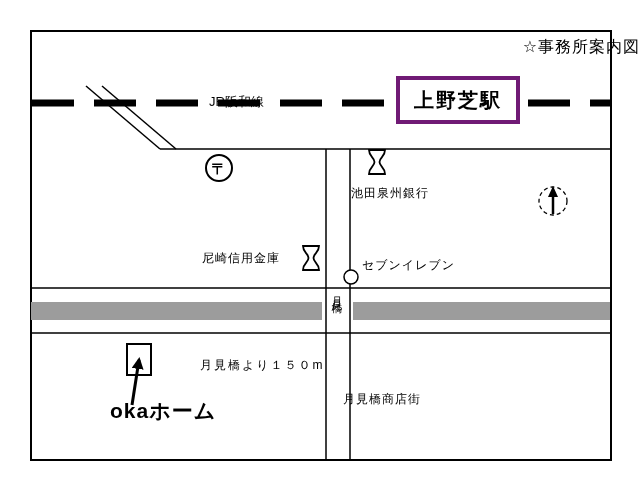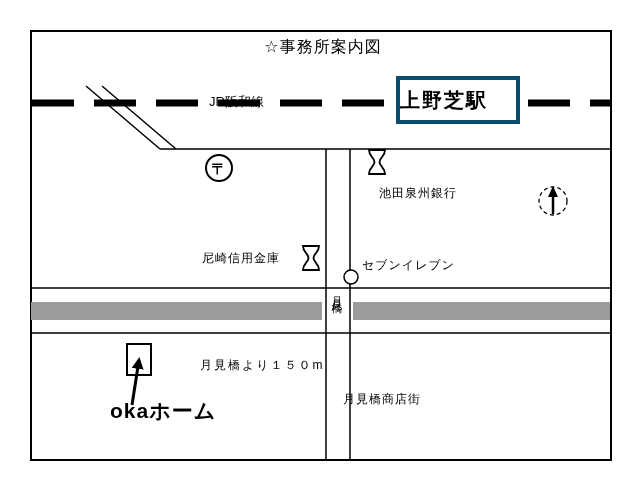--- a/index.html
+++ b/index.html
@@ -7,29 +7,29 @@
     position:relative; width:640px; height:484px; background:#ffffff;
     font-family:"Liberation Sans","DejaVu Sans",sans-serif; color:#000;
     overflow:hidden;
   }
   .map-border {
     position:absolute; left:30px; top:30px; width:578px; height:427px;
     border:2px solid #000; z-index:0; background:#fff;
   }
   svg.layer { position:absolute; left:0; top:0; z-index:1; }
   .label { position:absolute; white-space:nowrap; z-index:4; }
-  .title { left:0; right:0; top:37px; text-align:center; font-size:16px; letter-spacing:1px;margin-left:6px; }
+  .title { left:0; right:0; top:37px; text-align:right; font-size:16px; letter-spacing:1px;margin-left:6px; }
   .rail-label { left:209px; top:93px; font-size:13px; }
   .station-box {
     position:absolute; left:396px; top:76px; width:116px; height:40px;
-    background:#fff; border:4px solid #0c4a6e; z-index:3;
-    display:flex; align-items:center; 
+    background:#fff; border:4px solid #701a75; z-index:3;
+    display:flex; align-items:center; justify-content:center;
     font-size:20px; font-weight:bold; letter-spacing:2px;
   }
-  .ikeda-label { left:351px; top:185px; font-size:12px; letter-spacing:1px;margin-left:28px; }
+  .ikeda-label { left:351px; top:185px; font-size:12px; letter-spacing:1px; }
   .amagasaki-label { left:202px; top:250px; font-size:12px; letter-spacing:1px; }
   .seven-label { left:362px; top:257px; font-size:12px; letter-spacing:1px; }
   .bridge-label {
     left:329px; top:288px; font-size:11px; z-index:4;
     writing-mode:vertical-rl; text-orientation:upright; letter-spacing:3px;
   }
   .distance-label { left:162px; top:357px; font-size:12px; letter-spacing:2px;margin-left:38px; }
   .office-label { left:110px; top:397px; font-size:21px; font-weight:600; letter-spacing:1px; }
   .street-label { left:343px; top:391px; font-size:12px; letter-spacing:1px; }
 </style>

